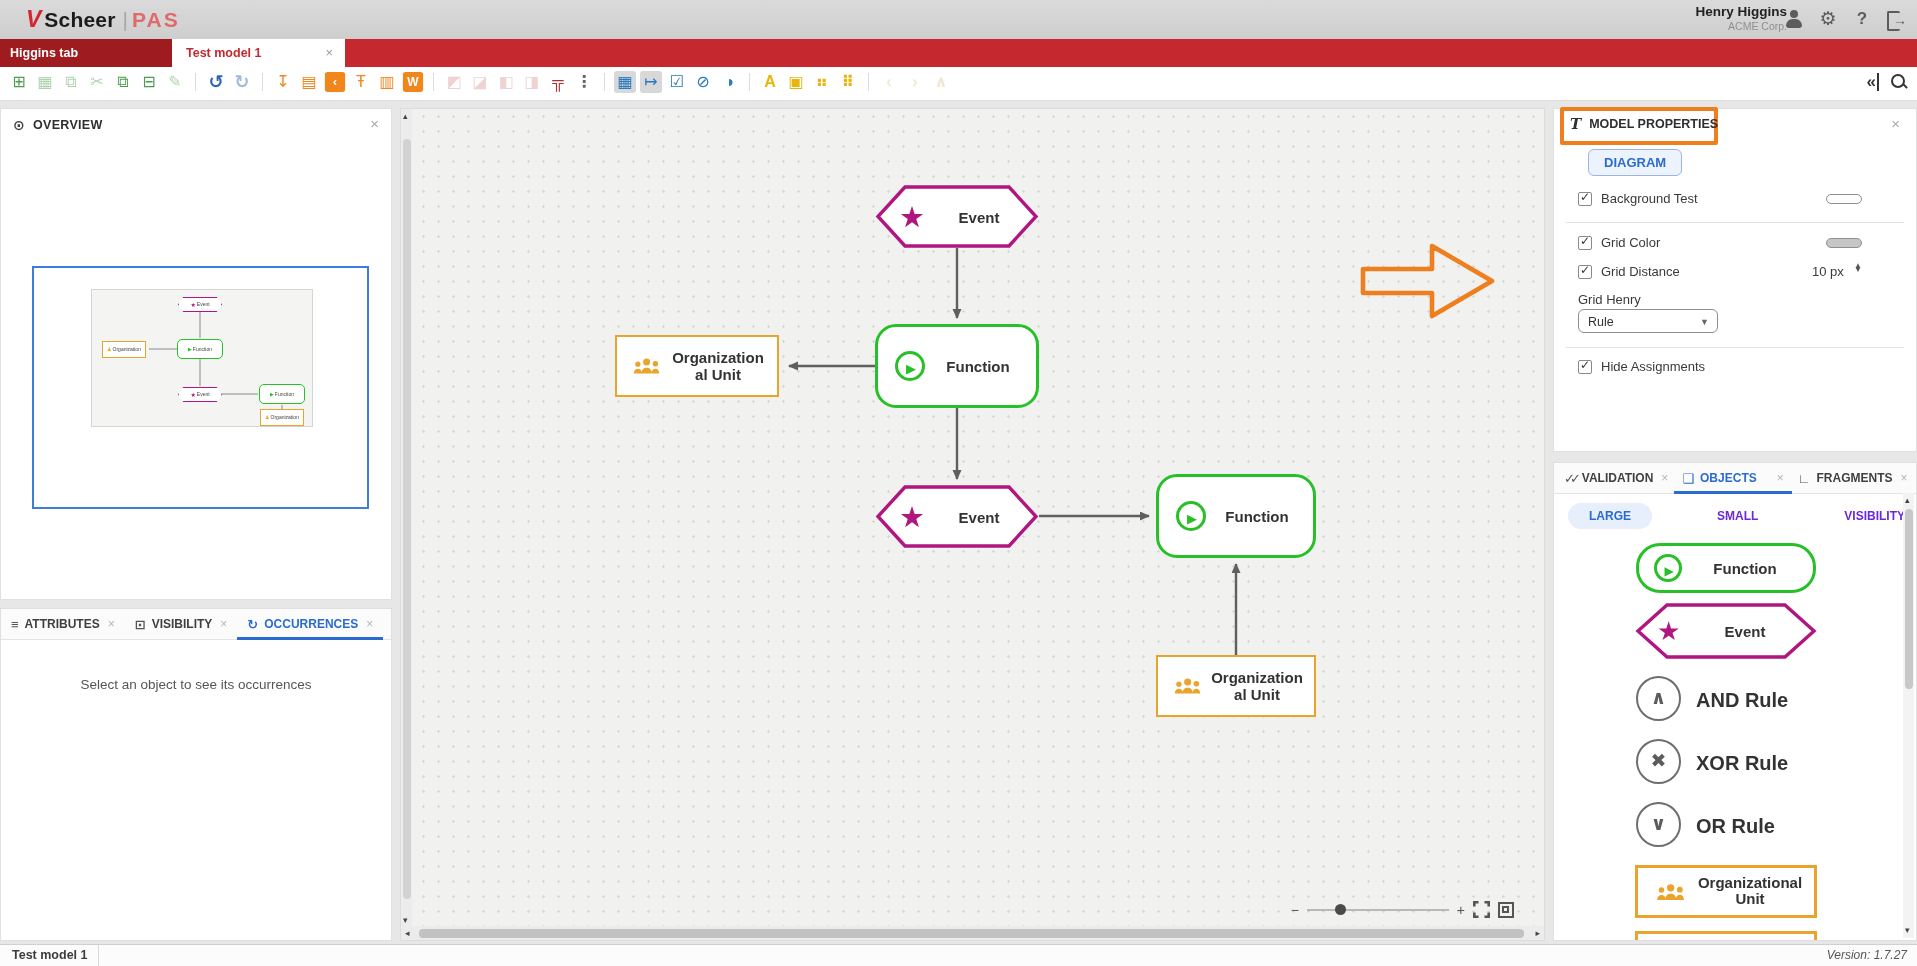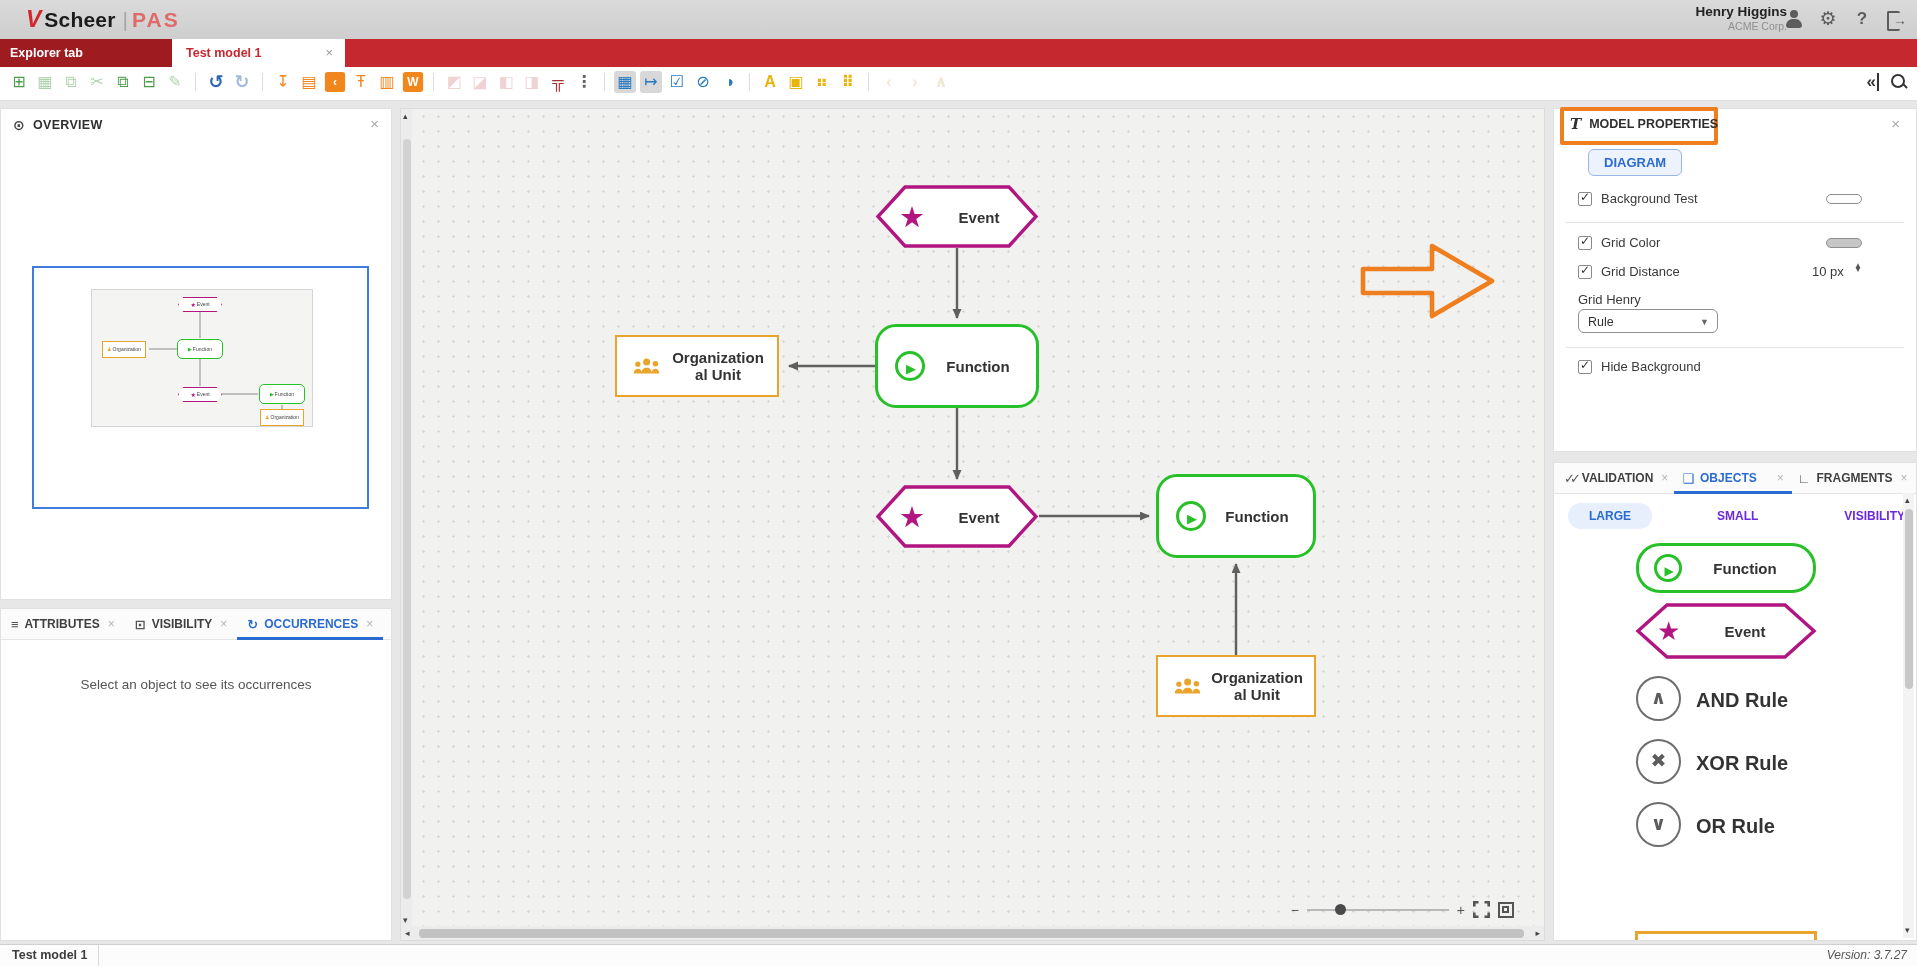--- a/index.html
+++ b/index.html
@@ -173,21 +173,21 @@
       <span class="hicon">⚙</span>
       <span class="hicon" style="font-weight:bold;font-size:17px;">?</span>
       <span class="hicon">
           <span class="icon-logout-door"></span>
           <span class="icon-logout-arrow">→</span>
         </span>
     </div>
   </div>
 
   <div id="tabbar">
-    <div class="tab-explorer">Explorer tab</div>
+    <div class="tab-explorer">Higgins tab</div>
     <div class="tab-model">
       <span>Test model 1</span>
       <span class="x">×</span>
     </div>
   </div>
 
   <div id="toolbar">
     <div id="toolbar-icons">
         <span class="tb-icon tone-green">⊞</span>
         <span class="tb-icon tone-green disabled">▦</span>
@@ -425,21 +425,21 @@
 
     <span class="abs" style="left:24px;top:183px;font-size:13px;color:#3a3a3a;">Grid Henry</span>
     <div class="dropdown" style="top:200px;">
       <span>Rule</span>
       <span class="chev">▼</span>
     </div>
     <div class="mp-div" style="top:238px;"></div>
 
     <div class="mp-row" style="top:250px;">
       <span class="cb"></span>
-      <span>Hide Background</span>
+      <span>Hide Assignments</span>
     </div>
   </div>
 
   <div class="card" style="left:1553px;top:462px;width:364px;height:479px;overflow:hidden;">
     <div class="ltabs">
       <div class="ltab" style="padding:0 6px 0 10px;">
         <span class="ticon" style="letter-spacing:-5px;font-style:italic;">✓✓</span>
         <span>VALIDATION</span>
         <span class="x">×</span>
       </div>
@@ -471,34 +471,45 @@
         </svg>
       <span class="star">★</span>
       <span class="pal-lbl">Event</span>
     </div>
     <div class="rule-circle" style="top:213px;"><span>∧</span></div>
     <span class="rule-lbl" style="top:226px;">AND Rule</span>
     <div class="rule-circle" style="top:276px;"><span>✖</span></div>
     <span class="rule-lbl" style="top:289px;">XOR Rule</span>
     <div class="rule-circle" style="top:339px;"><span>∨</span></div>
     <span class="rule-lbl" style="top:352px;">OR Rule</span>
+    <div class="pal-item pal-org">
+      <svg class="org-ppl" viewBox="0 0 24 16" fill="#eaa42c">
+        <circle cx="5.5" cy="6.5" r="2.1"></circle>
+          <path d="M2.2 14c0-2.6 1.5-3.8 3.3-3.8s3.3 1.2 3.3 3.8z"></path>
+        <circle cx="12.5" cy="4.8" r="2.8"></circle>
+          <path d="M8.3 14c0-3.3 1.9-4.7 4.2-4.7s4.2 1.4 4.2 4.7z"></path>
+        <circle cx="19.5" cy="6.2" r="2.2"></circle>
+          <path d="M16.4 14c0-2.7 1.4-3.9 3.1-3.9s3.1 1.2 3.1 3.9z"></path>
+      </svg>
+      <span class="pal-lbl">Organizational Unit</span>
+    </div>
     <div class="pal-item pal-partial"></div>
 
     <div class="rscroll">
       <span class="scroll-arrow" style="left:2px;top:3px;">▴</span>
       <span class="thumb"></span>
       <span class="scroll-arrow" style="left:2px;bottom:3px;">▾</span>
     </div>
   </div>
 
   <svg id="annotations">
     <polygon points="1363,269 1432,269 1432,246 1492,281 1432,316 1432,293 1363,293" fill="none" stroke="#ef7e1e" stroke-width="4.6" stroke-linejoin="round"></polygon>
   </svg>
 
   <div id="statusbar">
     <span class="mname">Test model 1</span>
     <span class="sdiv"></span>
     <span class="ver">
-      <span>Version:</span> <span>3.7.27</span>
+      <span>Version:</span> <span>1.7.27</span>
     </span>
   </div>
 
 </div>
 
 </body></html>

